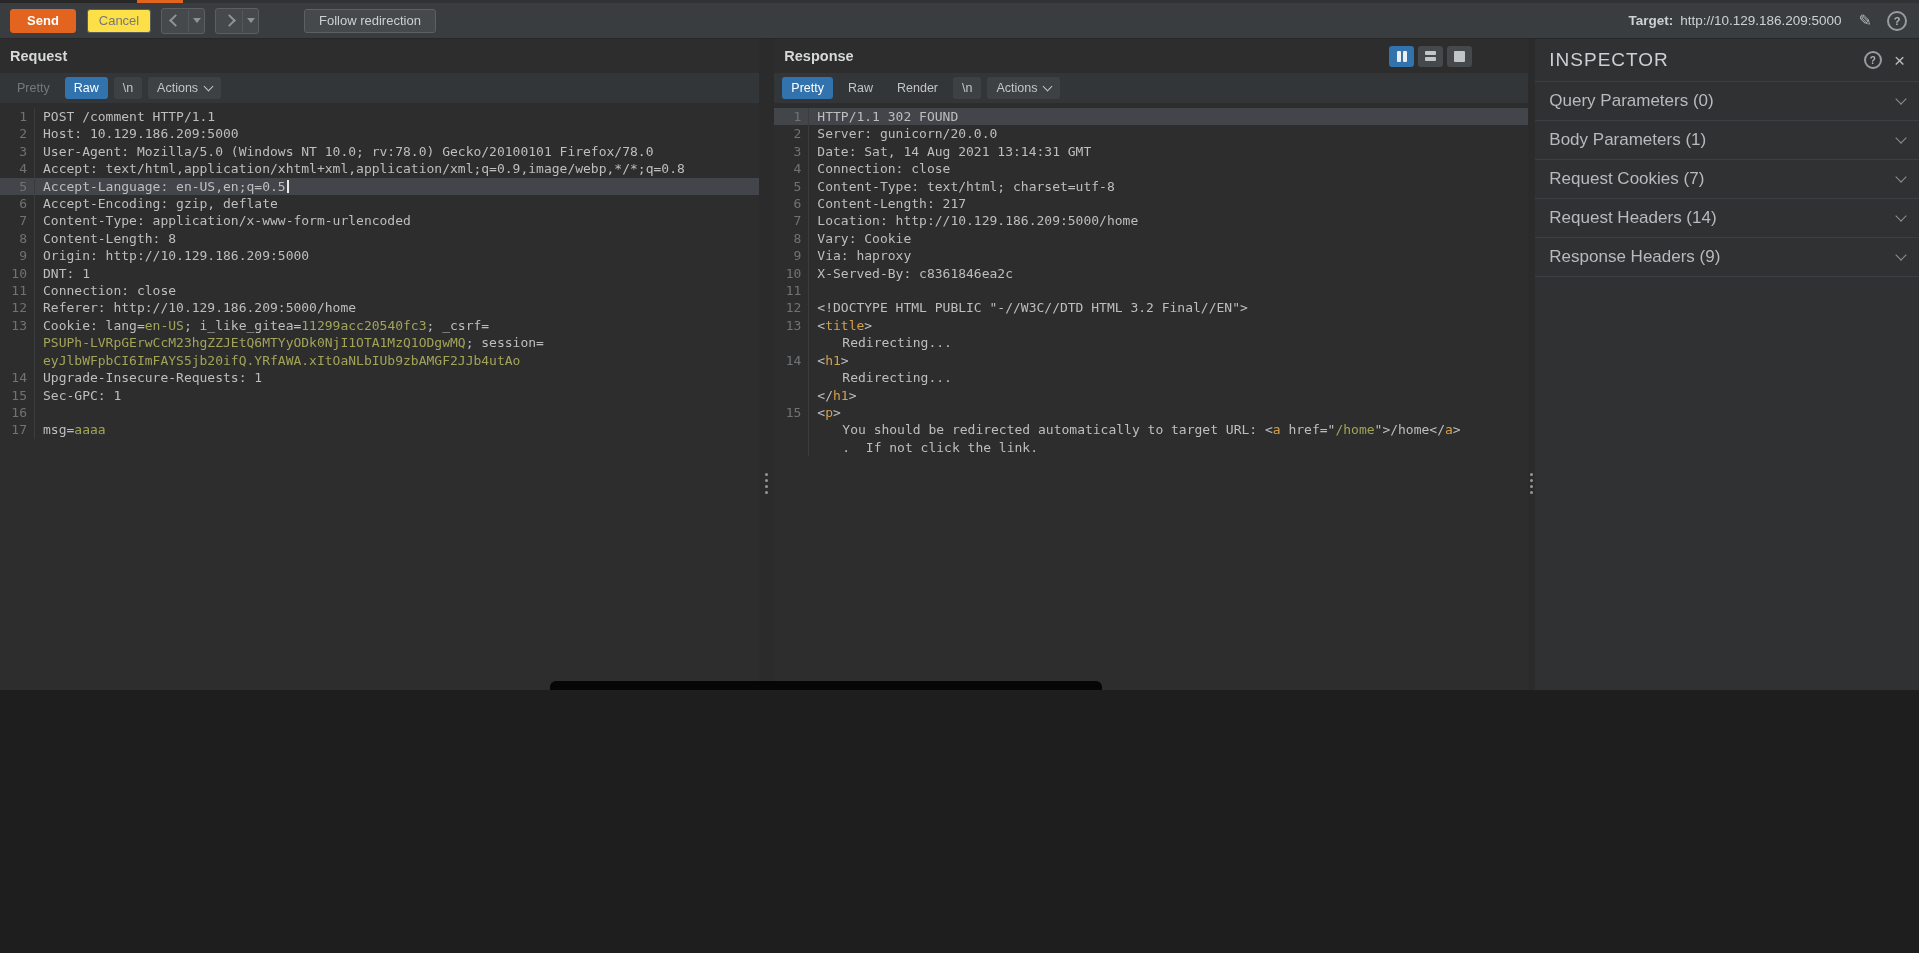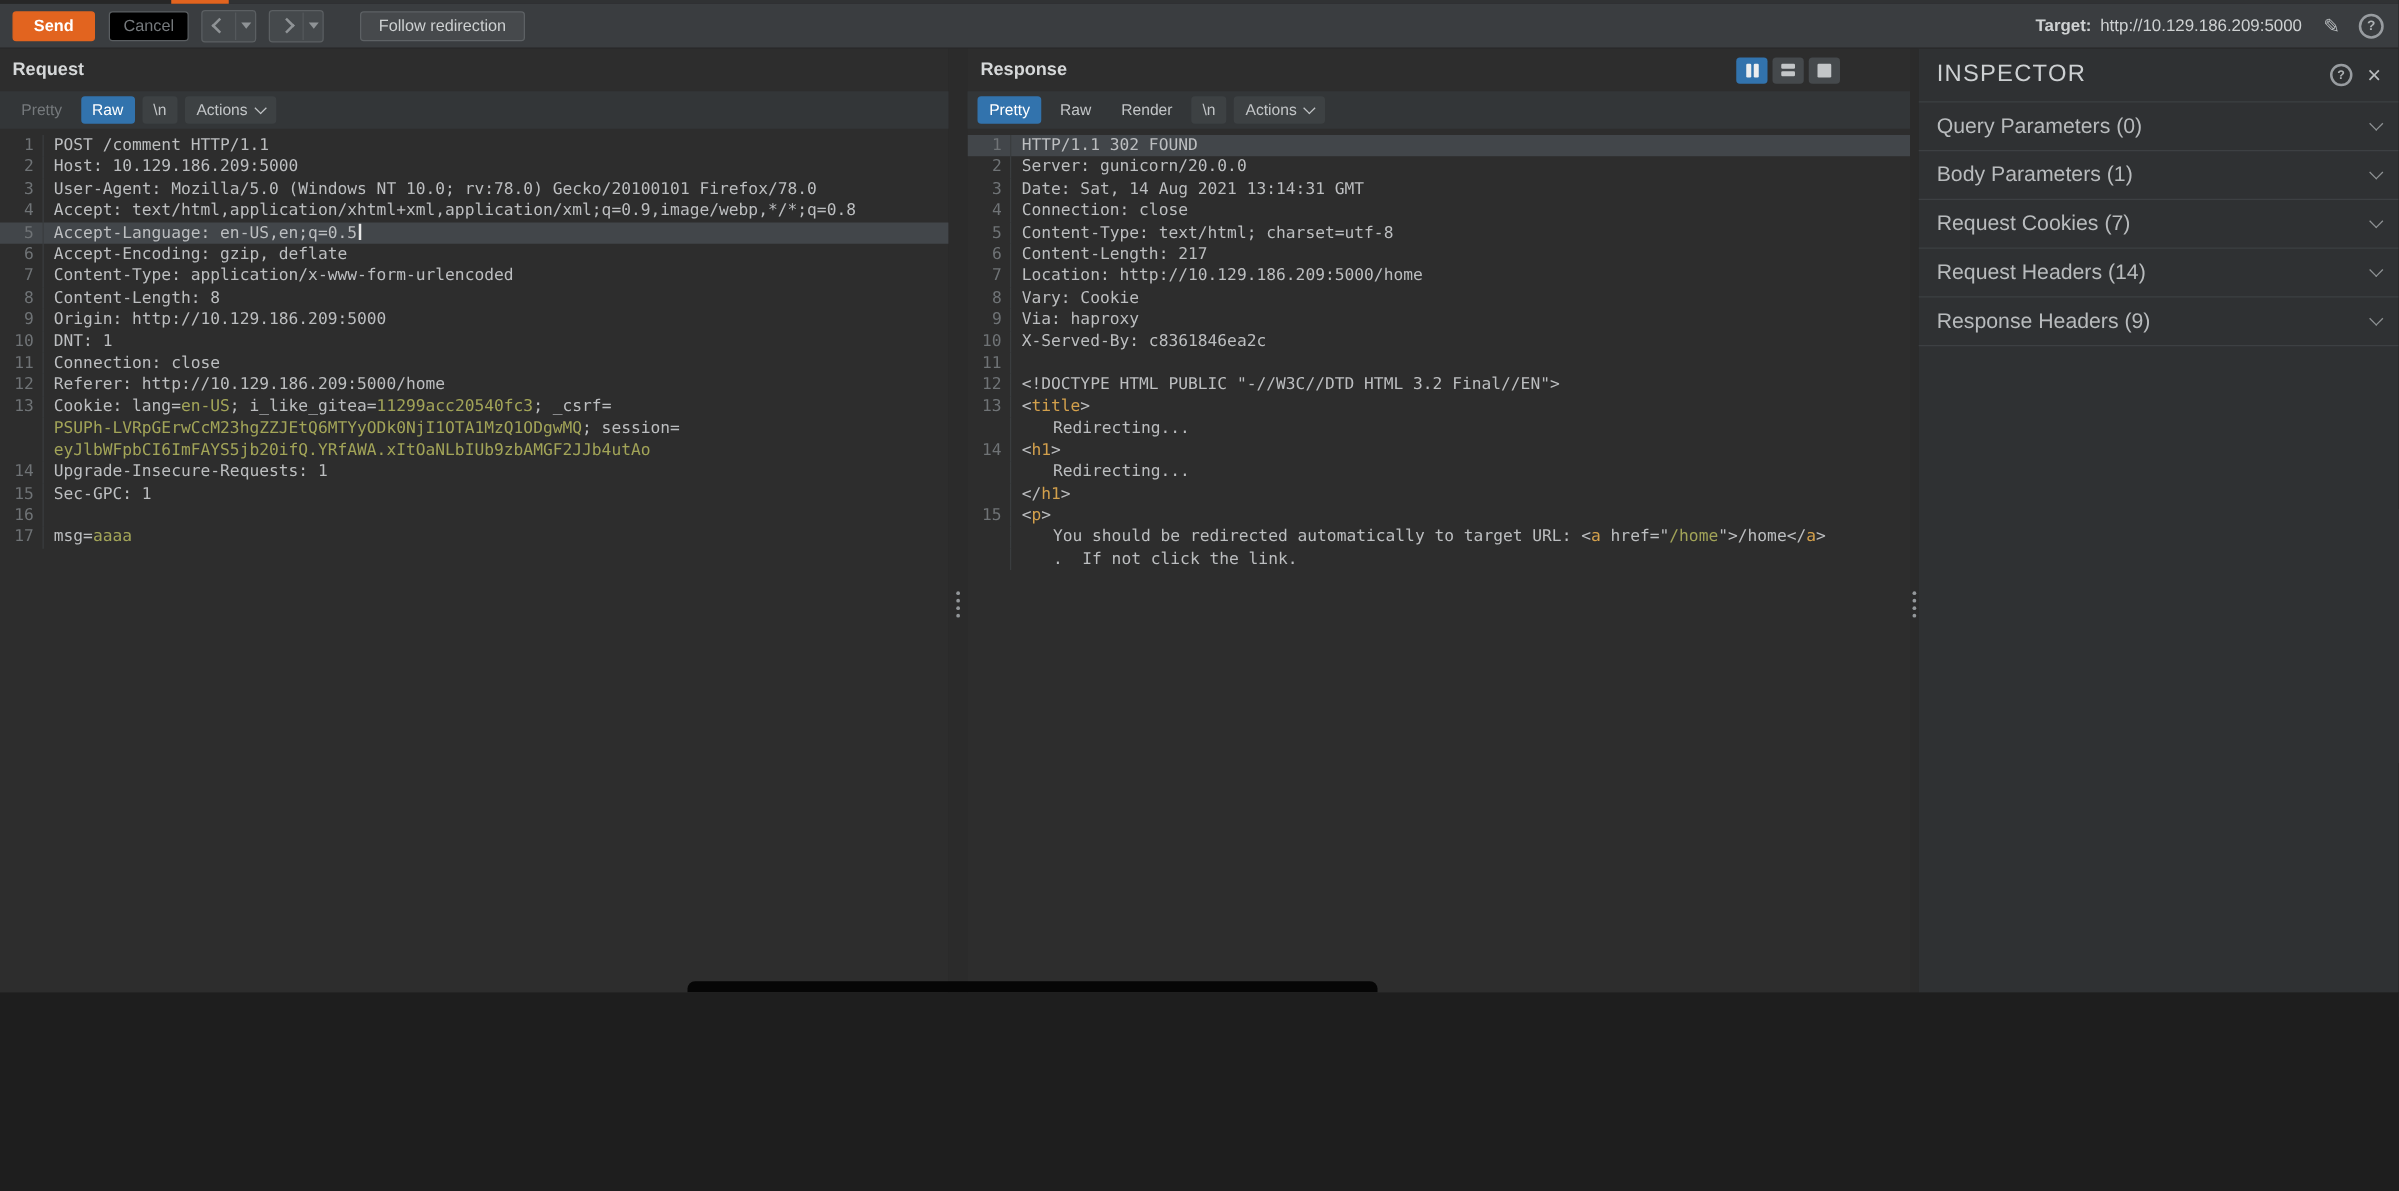--- a/index.html
+++ b/index.html
@@ -1,41 +1,41 @@
 <!DOCTYPE html>
 <html style="--accent-orange: #e2641f; --tab-selected-blue: #3273ad; --editor-bg: #2d2d2d; --panel-bg: #2f3133; --toolbar-bg: #3a3d40; --tab-row-bg: #333638; --line-highlight: #42464a; --text: #bcbec0; --line-number: #6f7376; --value-olive: #a2a458; --tag-orange: #d3a04c; --disabled-text: #75797c;"><head>
 <meta charset="utf-8">
 <style>
   html,body{margin:0;padding:0;background:#1e1e1e;}
-  .app{position:relative;width:1919px;height:794px;overflow:hidden;background:#2b2b2b;
+  .app{position:relative;width:1919px;height:690px;overflow:hidden;background:#2b2b2b;
        font-family:"Liberation Sans",sans-serif;color:var(--text,#bcbec0);user-select:none;}
 
   
   .tabstrip{height:3px;background:#303234;position:relative;}
   .tabstrip .left{position:absolute;left:0;top:0;width:137px;height:3px;background:#272727;}
   .tab-ind{position:absolute;left:137px;top:0;width:46px;height:3px;background:var(--accent-orange,#e2641f);}
 
   
   .toolbar{height:35px;background:var(--toolbar-bg,#3a3d40);border-bottom:1px solid #272727;
            display:flex;align-items:center;gap:5px;padding:0 12px 0 10px;}
   .btn{height:24px;border-radius:3px;font-size:13px;cursor:pointer;font-family:"Liberation Sans",sans-serif;}
   .btn.send{width:66px;background:var(--accent-orange,#e2641f);border:1px solid var(--accent-orange,#e2641f);
             color:#fff;font-weight:bold;}
-  .btn.cancel{width:64px;background:#000000;border:1px solid #595d60;color:var(--disabled-text,#75797c);margin-left:6px;}
+  .btn.cancel{width:64px;background:#fde047;border:1px solid #595d60;color:var(--disabled-text,#75797c);margin-left:6px;}
   .split{display:flex;align-items:center;height:24px;background:#45494c;border:1px solid #5b5f62;
          border-radius:3px;margin-left:5px;cursor:pointer;}
   .split .arr{width:26px;display:flex;justify-content:center;}
   .split .divv{width:1px;height:22px;background:#54585b;}
   .split .dd{width:15px;display:flex;justify-content:center;}
   .chevron{display:inline-block;width:7px;height:7px;border-left:2px solid #8f9396;border-bottom:2px solid #8f9396;}
   .chevron.left{transform:rotate(45deg);}
   .chevron.right{transform:rotate(-135deg);}
   .tri{display:inline-block;width:0;height:0;border-left:4px solid transparent;border-right:4px solid transparent;
        border-top:5px solid #8f9396;}
-  .btn.follow{background:#46494c;border:1px solid #5d6164;color:#cdd0d1;padding:0 14px;margin-left:24px;}
+  .btn.follow{background:#46494c;border:1px solid #5d6164;color:#cdd0d1;padding:0 14px;margin-left:40px;}
   .target{margin-left:auto;font-size:13.5px;color:#ced1d2;white-space:nowrap;}
   .target .tl{font-weight:bold;margin-right:7px;}
   .icon{color:#b4b8ba;}
   .pencil{font-size:16px;margin-left:12px;cursor:pointer;}
   .helpc{width:16px;height:16px;border:2px solid #989ca0;border-radius:50%;display:inline-flex;align-items:center;
          justify-content:center;font-size:11px;font-weight:bold;color:#aeb2b4;margin-left:10px;cursor:pointer;flex:0 0 auto;}
   .helpc.sm{width:14px;height:14px;font-size:10px;margin-left:0;}
 
   
   .content{display:flex;height:888px;background:#2b2b2b;}

